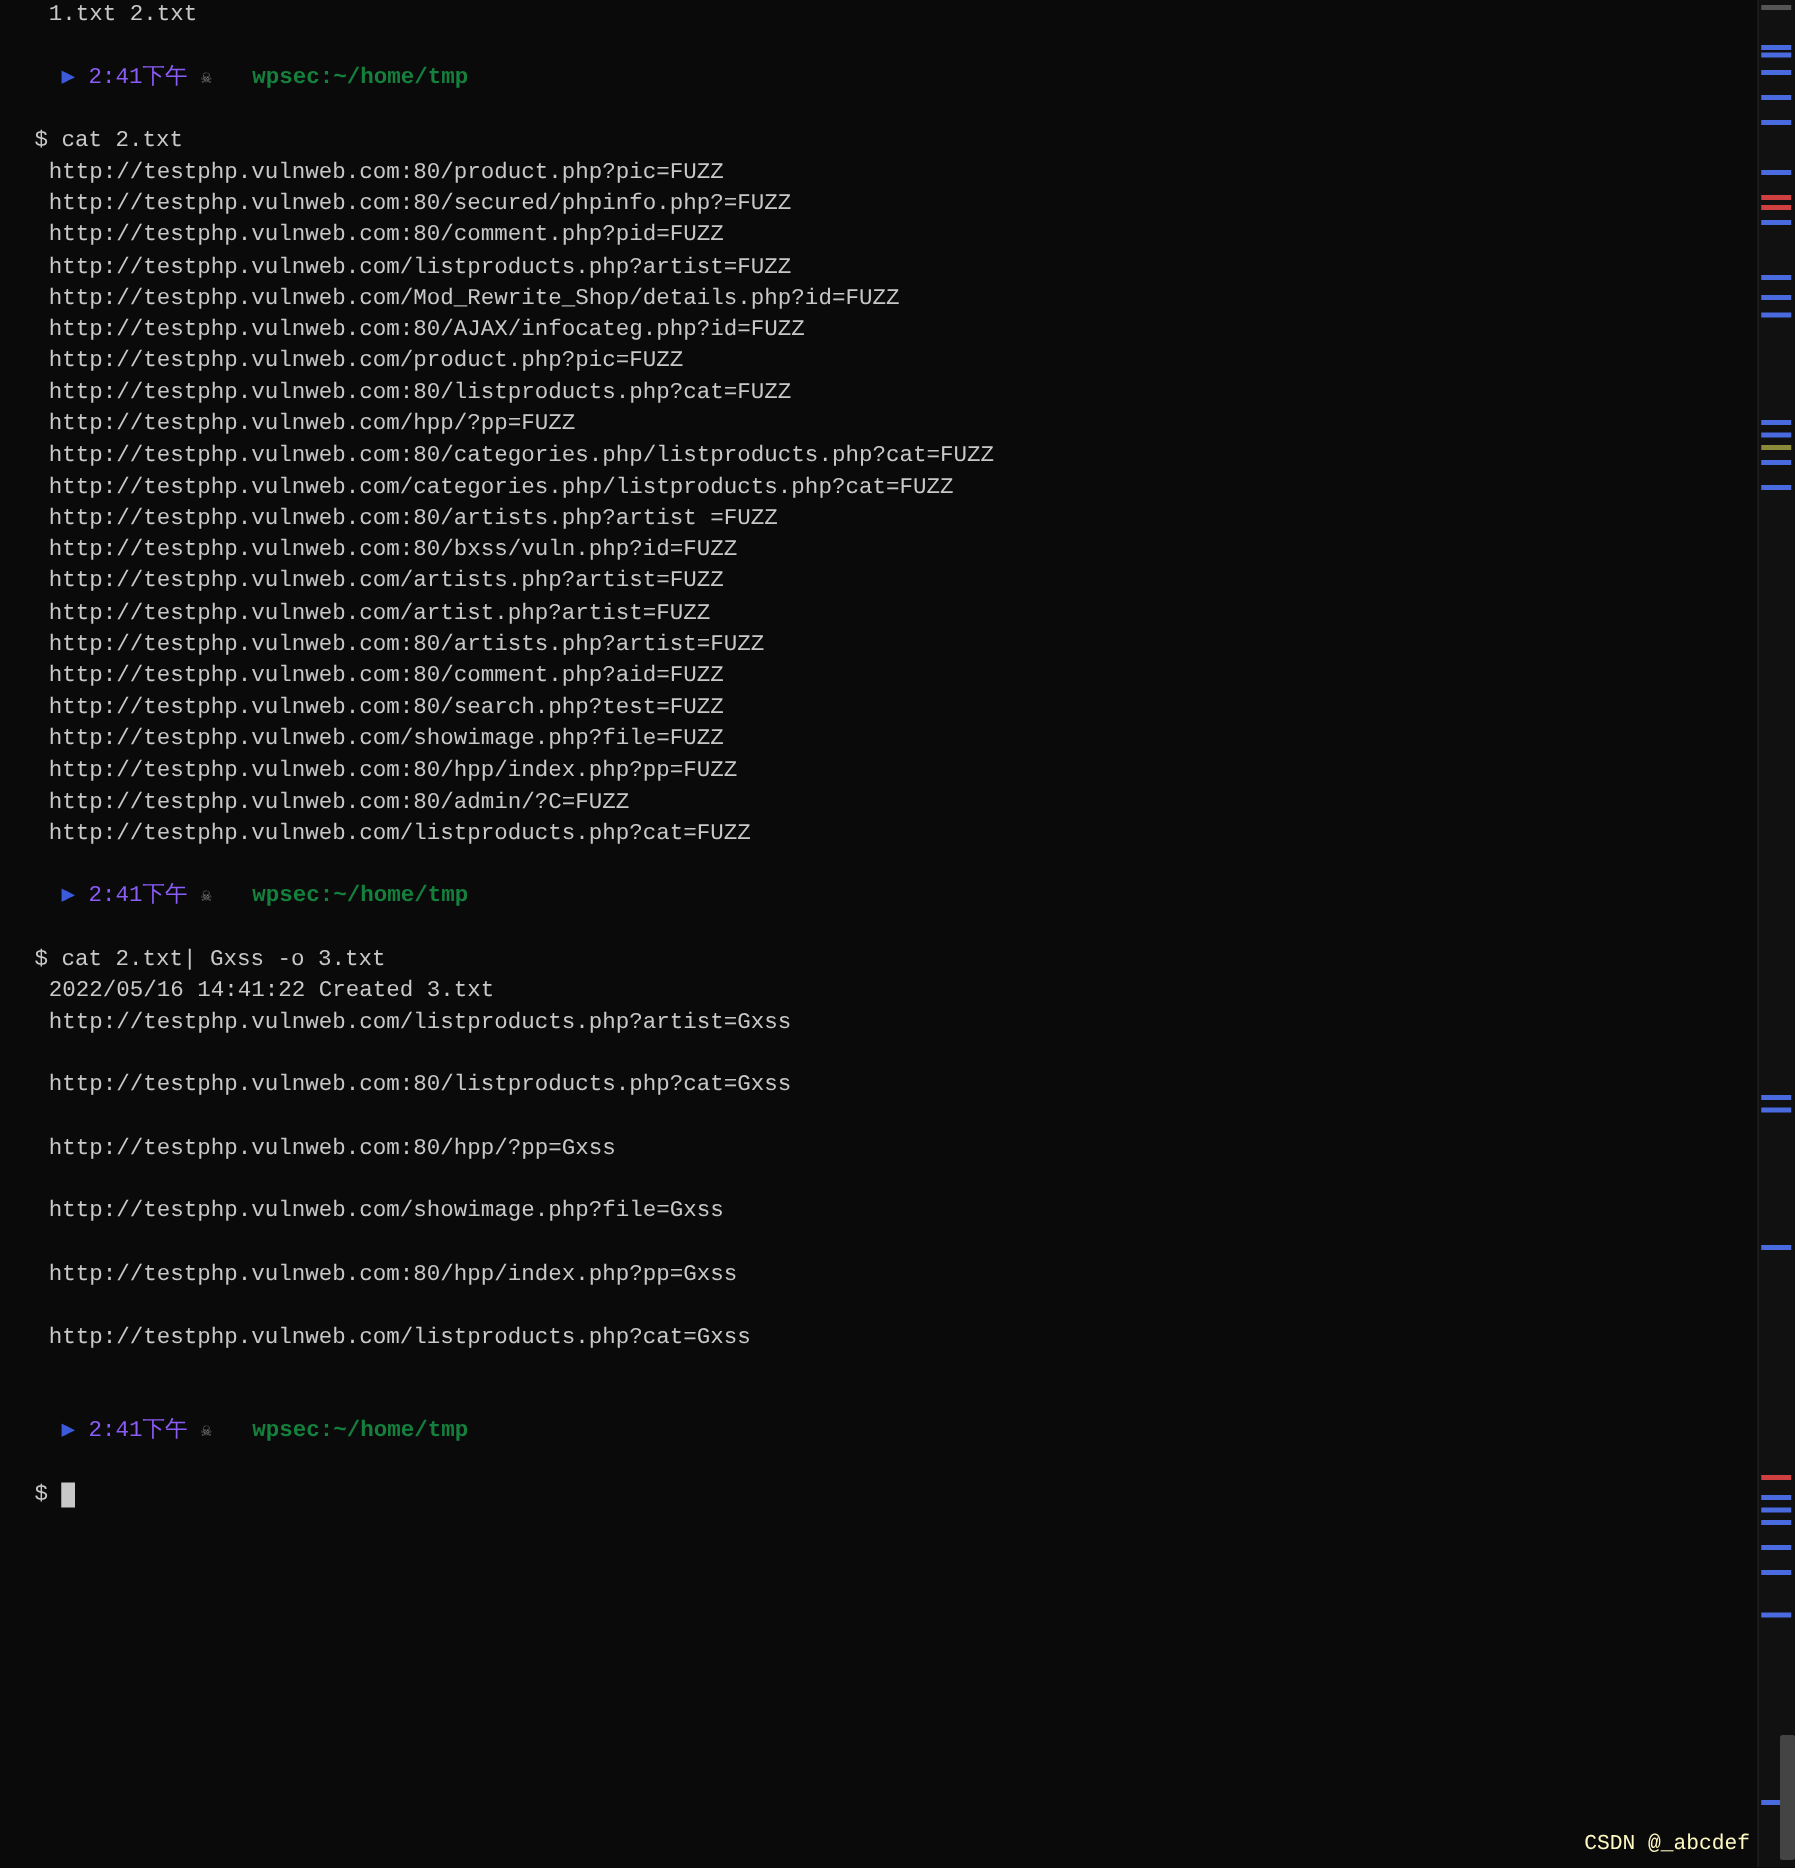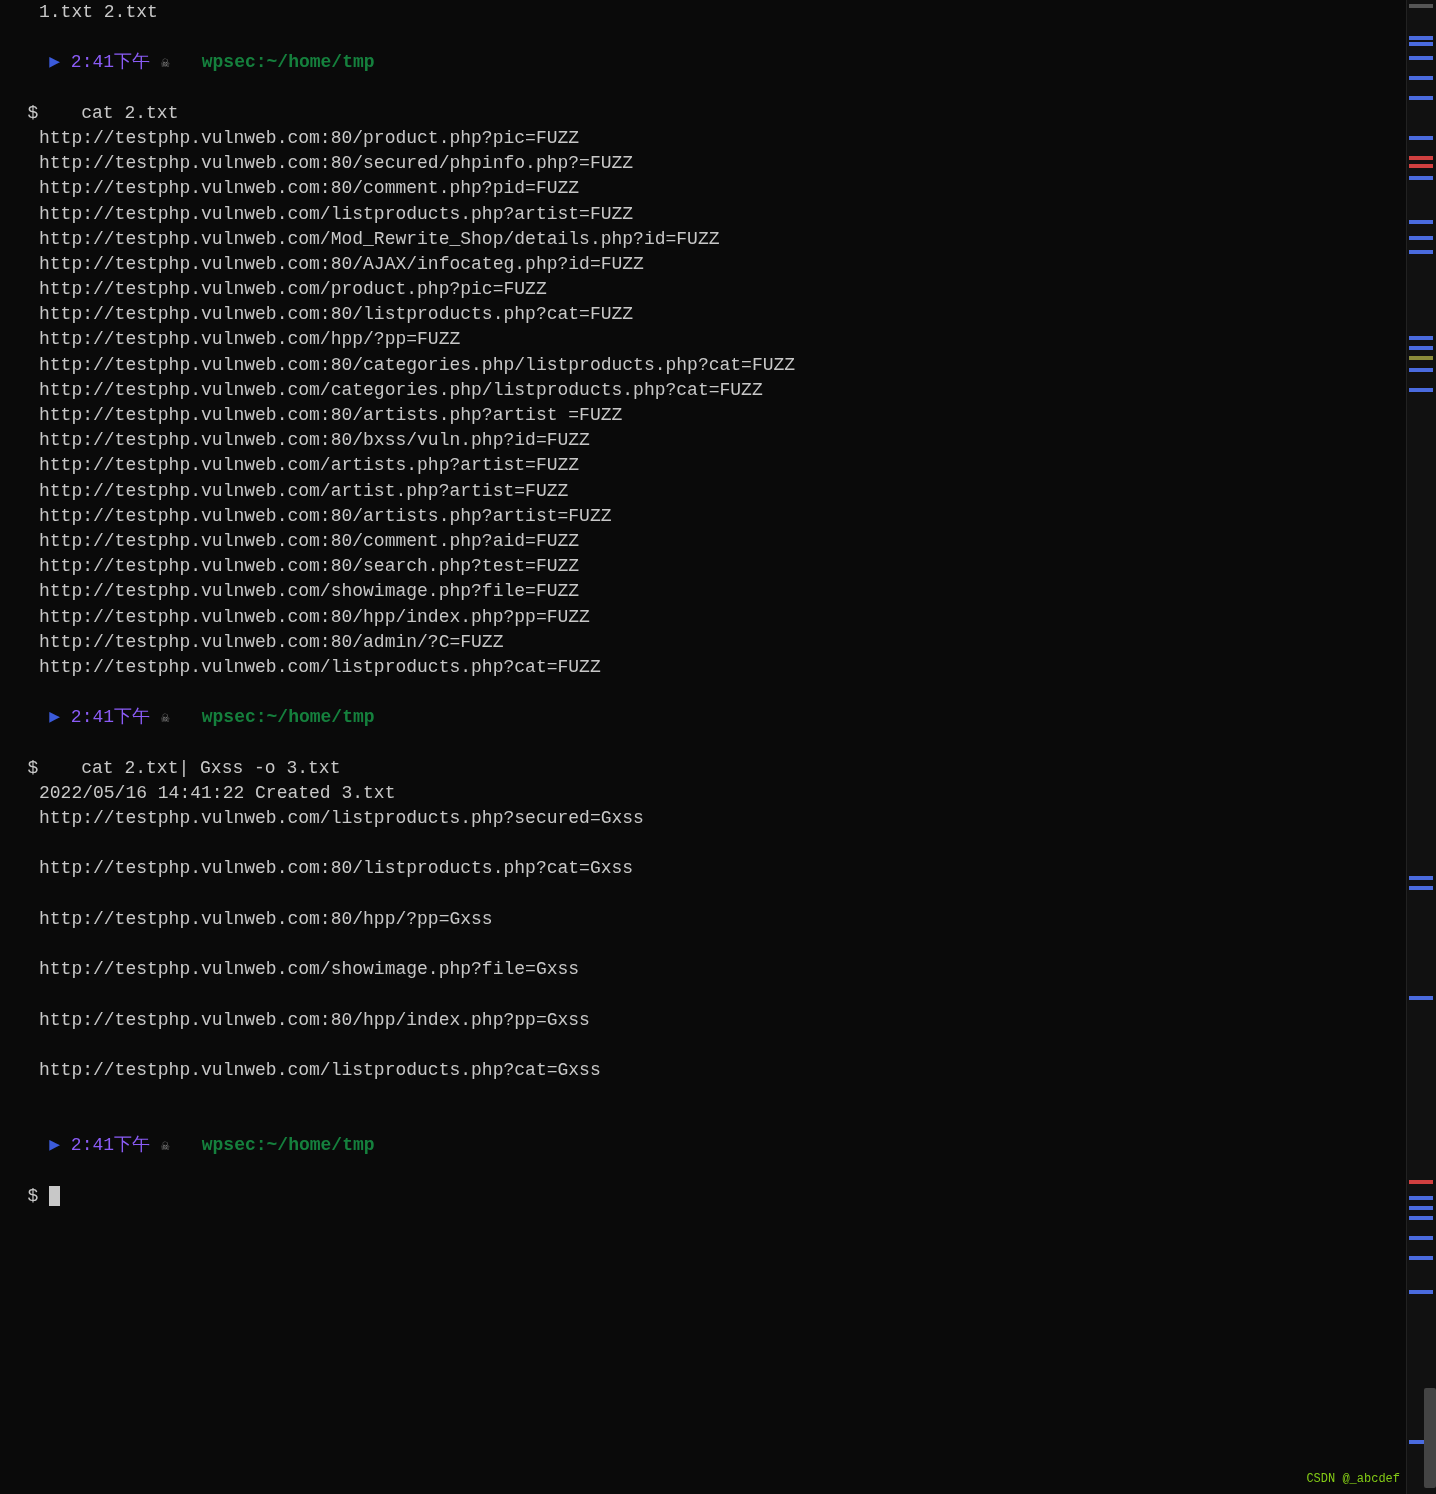--- a/index.html
+++ b/index.html
@@ -37,21 +37,20 @@
   }
   .path {
     color: #15803d;
     font-weight: bold;
   }
   .dollar {
     color: #c8c8c8;
   }
   .cmd {
     color: #c8c8c8;
-    margin-left: 32px;
   }
   .cursor {
     background: #c8c8c8;
     display: inline-block;
     width: 11px;
     height: 20px;
     vertical-align: text-bottom;
   }
   .output {
     color: #c8c8c8;
@@ -93,22 +92,22 @@
     position: absolute;
     right: 0;
     width: 12px;
     background: #444;
     border-radius: 2px;
   }
   .watermark {
     position: absolute;
     right: 36px;
     bottom: 6px;
-    color: #84cc16;
-    font-size: 12px;
+    color: #fef9c3;
+    font-size: 17px;
     z-index: 4;
   }
 </style>
 </head>
 <body>
 
 <svg class="bg-shape" viewBox="0 0 700 900">
   <path d="M350 50 C500 100 600 250 580 400 C560 550 450 650 400 750 C380 800 420 850 350 880 C280 850 320 800 300 750 C250 650 140 550 120 400 C100 250 200 100 350 50 Z M350 200 C420 220 470 300 460 400 C450 500 380 580 350 650 C320 580 250 500 240 400 C230 300 280 220 350 200 Z" fill="#1a1a1a"></path>
 </svg>
 
@@ -146,21 +145,21 @@
       <div class="line output">http://testphp.vulnweb.com/listproducts.php?cat=FUZZ</div>
     </div>
 
   <div class="line">
     <span class="prompt-arrow">▶ </span><span class="time">2:41下午</span> <span class="skull">☠</span>   <span class="path">wpsec:~/home/tmp</span>
   </div>
   <div class="line">  <span class="dollar">$</span> <span class="cmd">cat 2.txt| Gxss -o 3.txt</span></div>
 
   <div id="out2">
       <div class="line output">2022/05/16 14:41:22 Created 3.txt</div>
-      <div class="line output">http://testphp.vulnweb.com/listproducts.php?secured=Gxss</div>
+      <div class="line output">http://testphp.vulnweb.com/listproducts.php?artist=Gxss</div>
       <div class="line output">&nbsp;</div>
       <div class="line output">http://testphp.vulnweb.com:80/listproducts.php?cat=Gxss</div>
       <div class="line output">&nbsp;</div>
       <div class="line output">http://testphp.vulnweb.com:80/hpp/?pp=Gxss</div>
       <div class="line output">&nbsp;</div>
       <div class="line output">http://testphp.vulnweb.com/showimage.php?file=Gxss</div>
       <div class="line output">&nbsp;</div>
       <div class="line output">http://testphp.vulnweb.com:80/hpp/index.php?pp=Gxss</div>
       <div class="line output">&nbsp;</div>
       <div class="line output">http://testphp.vulnweb.com/listproducts.php?cat=Gxss</div>

